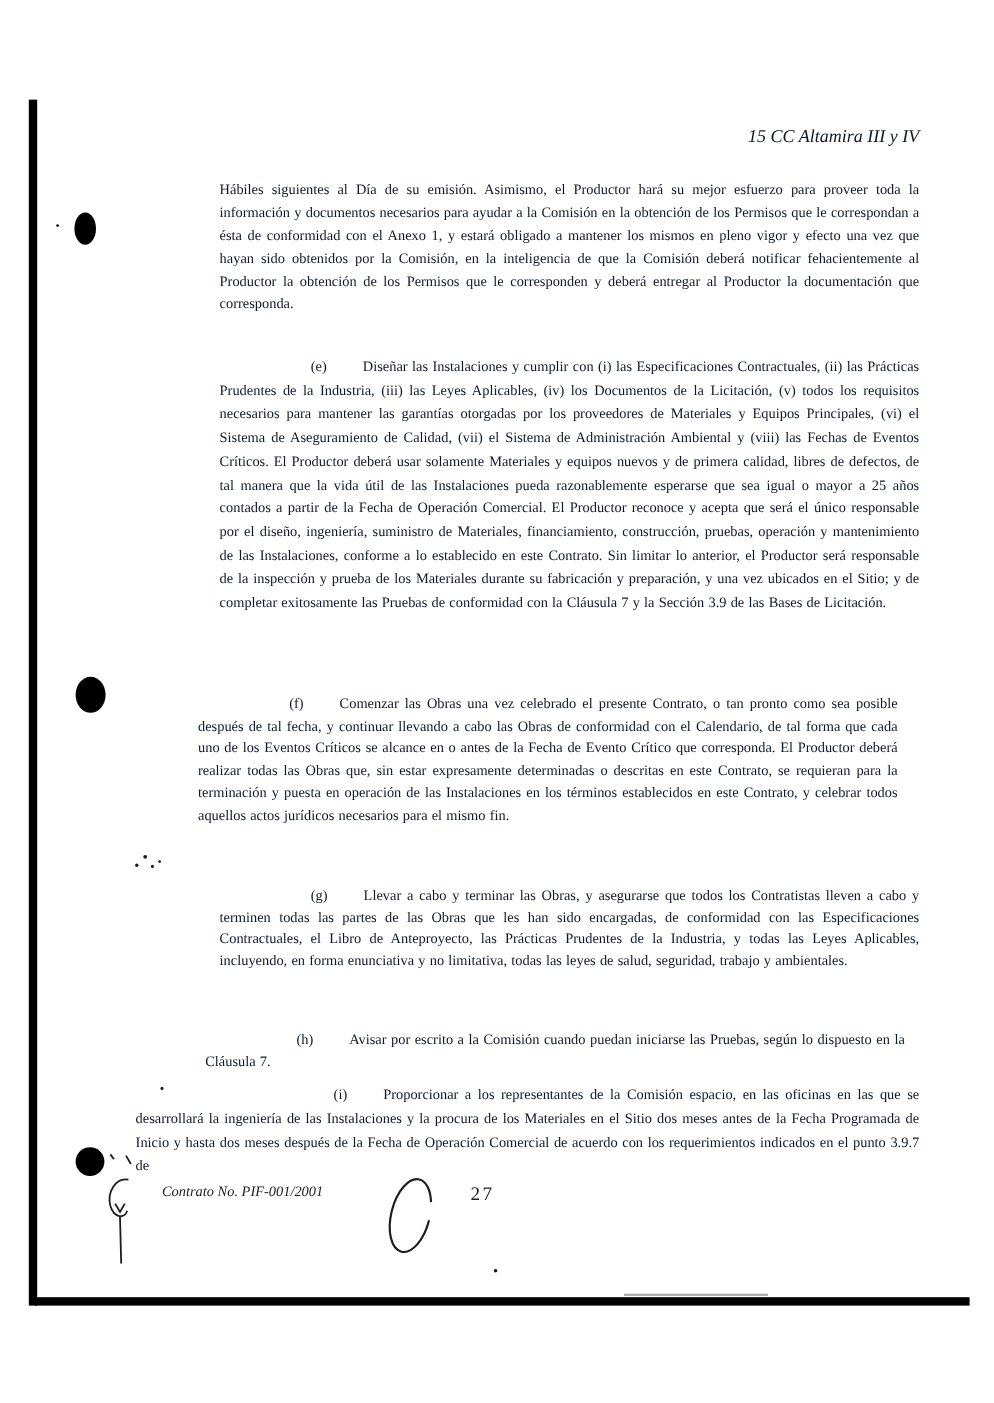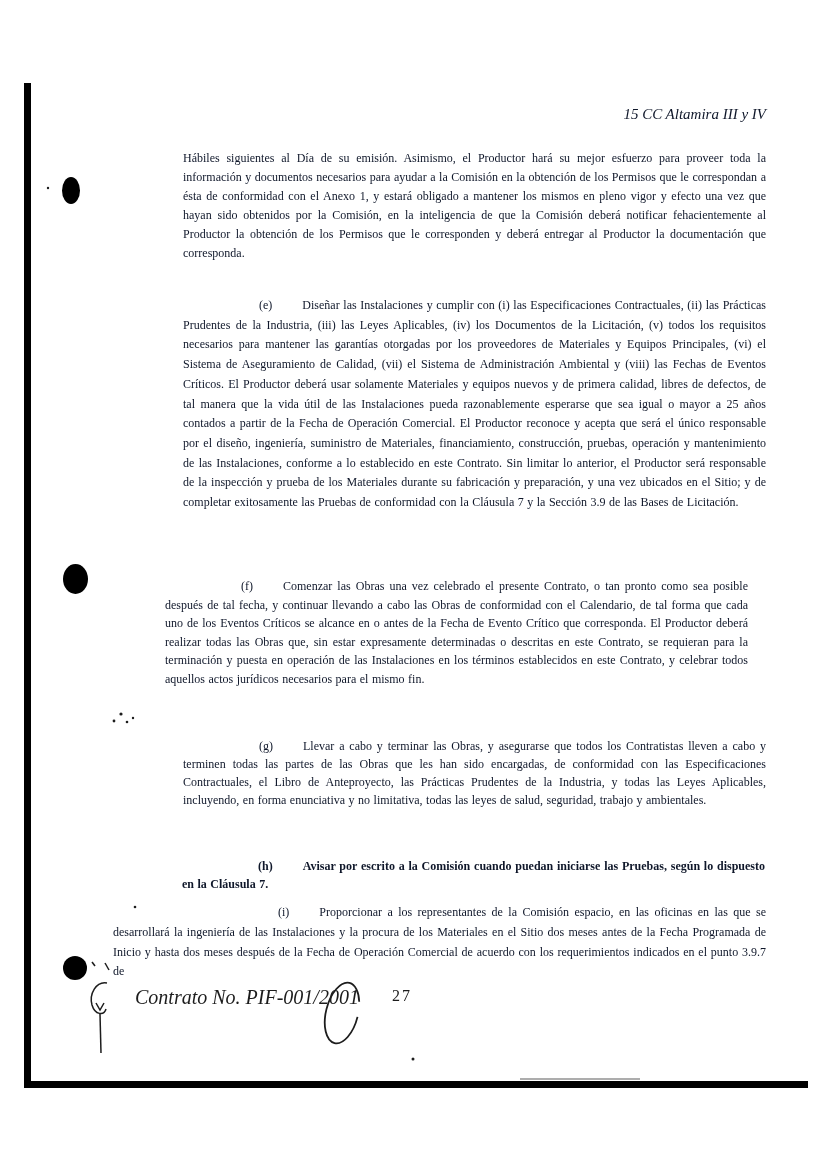--- a/index.html
+++ b/index.html
@@ -21,25 +21,25 @@
   .header{position:absolute;top:106px;left:183px;width:583px;text-align:right;
           font-style:italic;font-size:15px;color:#0f172a;}
 
   .para{position:absolute;margin:0;text-align:justify;color:#0f172a;
         font-size:12px;word-spacing:0.5px;}
   .plabel:not(:empty){padding-right:30px;}
   .p1{top:149px;left:183px;width:583px;line-height:19px;text-indent:0;}
   .p2{top:296px;left:183px;width:583px;line-height:19.7px;text-indent:76px;}
   .p3{top:577px;left:165px;width:583px;line-height:18.6px;text-indent:76px;}
   .p4{top:738px;left:183px;width:583px;line-height:17.9px;text-indent:76px;}
-  .p5{top:857px;left:182px;width:583px;line-height:18.4px;text-indent:76px;font-weight:bold;}
+  .p5{top:857px;left:171px;width:583px;line-height:18.4px;text-indent:76px;}
   .p6{top:903px;left:113px;width:653px;line-height:19.8px;text-indent:165px;}
 
   .footer-contract{position:absolute;top:986px;left:135px;font-style:italic;
-                   font-size:20px;color:#1c1c1c;}
+                   font-size:12px;color:#1c1c1c;}
   .footer-page{position:absolute;top:987px;left:392px;font-size:16px;color:#1c1c1c;
                letter-spacing:2px;}
 
   .marks{position:absolute;left:0;top:0;pointer-events:none;}
 </style>
 </head>
 <body>
 
 <div class="page">
 

